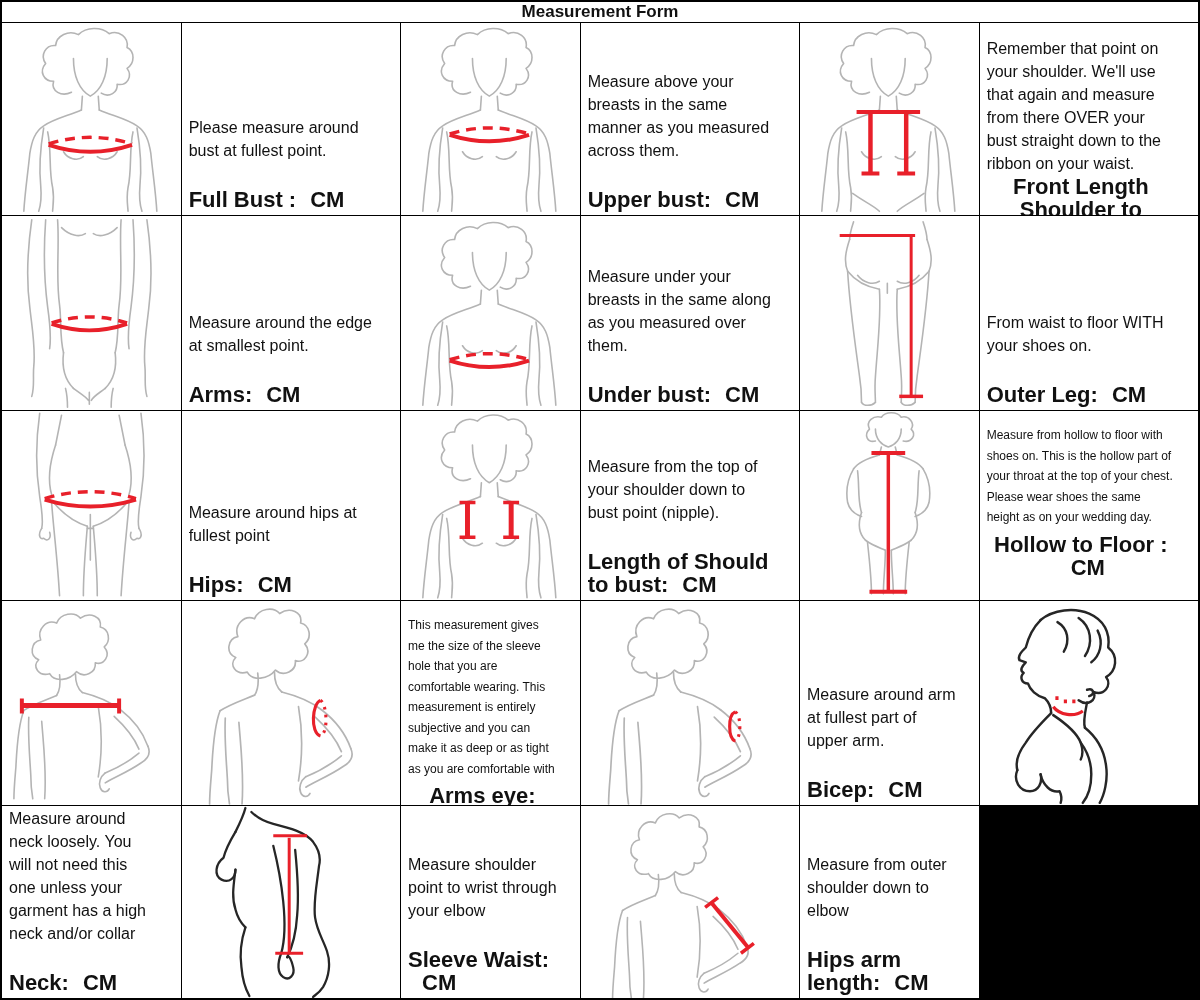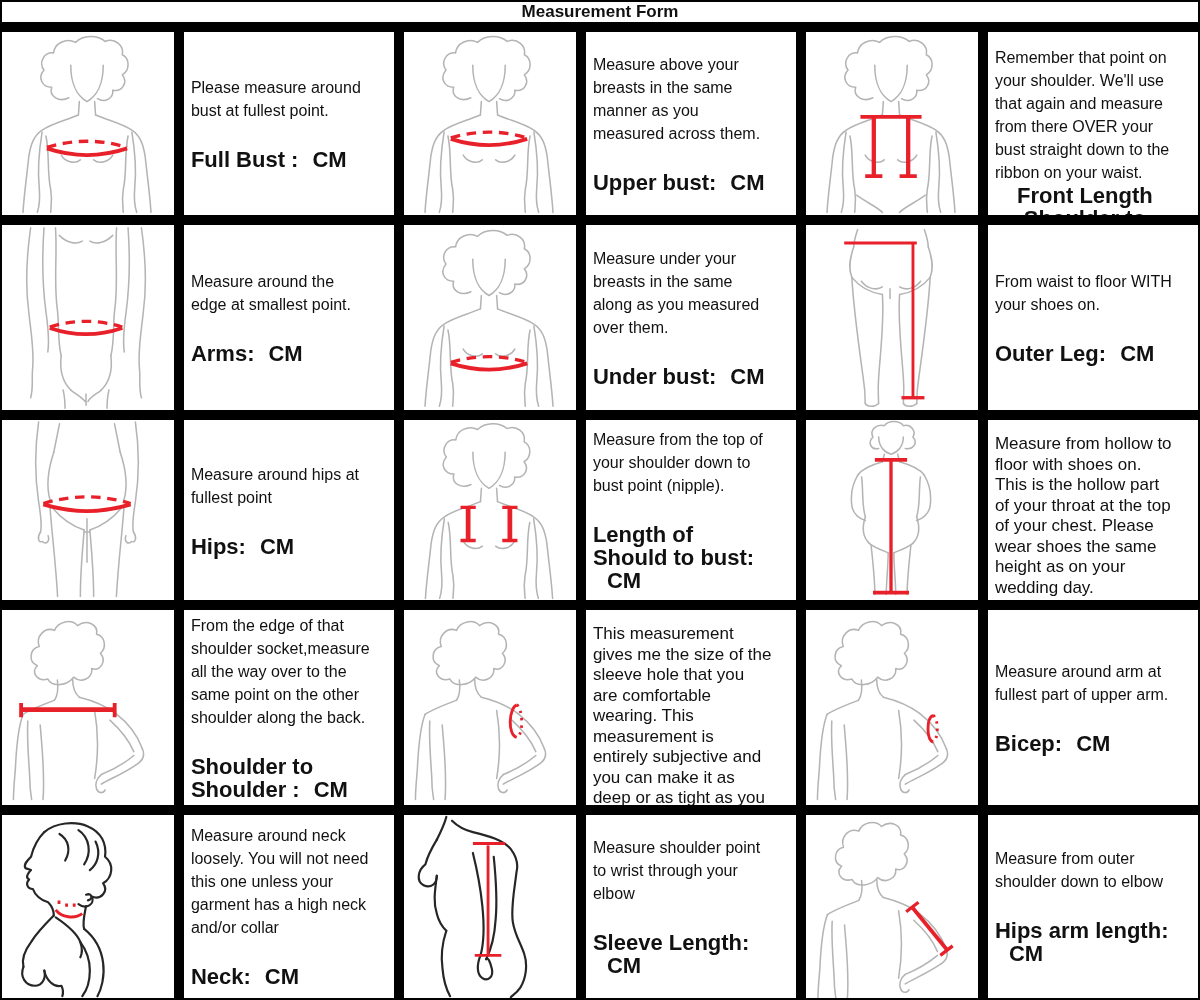--- a/index.html
+++ b/index.html
@@ -2,39 +2,39 @@
 <html><head>
 <meta charset="utf-8">
 <style>
   html,body{margin:0;padding:0;background:#fff;}
   #form{
     width:1200px;height:1000px;box-sizing:border-box;
     border:2px solid #000;background:#000;
     display:grid;
     grid-template-columns:180fr 220fr 180fr 220fr 180fr 220fr;
     grid-template-rows:20px 193fr 195fr 190fr 205fr 193fr;
-    gap:10px;
+    gap:1px;
     font-family:"Liberation Sans", sans-serif;
     color:#111;
   }
   .cell{background:#fff;overflow:hidden;}
   .hdr{
     grid-column:1 / -1;
     display:flex;align-items:center;justify-content:center;
     font-weight:bold;font-size:17px;
   }
   .fig{display:flex;align-items:stretch;justify-content:center;}
   .fig svg{width:100%;height:100%;}
   .txt{
-    display:flex;flex-direction:column;justify-content:center;
+    display:flex;flex-direction:column;justify-content:flex-end;
     padding:4px 23px 4px 7px;
     font-size:16px;line-height:23px;
   }
   .txt.top{justify-content:flex-start;padding-top:14px;}
-  .txt.small .body{font-size:17px;line-height:20.5px;}
+  .txt.small .body{font-size:12px;line-height:20.5px;}
   .label{font-weight:bold;font-size:22px;line-height:23px;margin-top:26px;}
   .txt.top .label{margin-top:0;text-align:center;}
   .txt.small .label{margin-top:5px;}
   .unit{margin-left:14px;display:inline-block;}
   
   .g{fill:none;stroke:#b4b4b4;stroke-width:1.6;stroke-linecap:round;stroke-linejoin:round;}
   .d{fill:none;stroke:#262626;stroke-width:2.3;stroke-linecap:round;stroke-linejoin:round;}
   .r{fill:none;stroke:#e8202a;stroke-linecap:butt;stroke-linejoin:round;}
   .dash{stroke-dasharray:10 7;}
   .dots{stroke-dasharray:2.5 5;}
@@ -220,24 +220,20 @@
     <div class="label"><span>Hollow to Floor :</span><span class="unit">CM</span></div>
   </div>
 
   <div class="cell fig">
     <svg viewBox="0 0 180 195" aria-label="figure-shoulder-to-shoulder">
       <use href="#fback"></use>
       <path class="r" stroke-width="5" d="M20,100 L118,100"></path>
       <path class="r" stroke-width="4" d="M20,93 L20,108 M118,93 L118,108"></path>
     </svg>
   </div>
-  <div class="cell txt">
-    <div class="body">From the edge of that shoulder socket,measure all the way over to the same point on the other shoulder along the back.</div>
-    <div class="label"><span>Shoulder to Shoulder :</span><span class="unit">CM</span></div>
-  </div>
   <div class="cell fig">
     <svg viewBox="0 0 180 195" aria-label="figure-arms-eye">
       <use href="#fback"></use>
       <path class="r" stroke-width="3" d="M118,95 C110,98 108,126 118,129"></path>
       <path class="r dots" stroke-width="3" d="M118,95 C124,98 126,126 118,129"></path>
     </svg>
   </div>
   <div class="cell txt small top">
     <div class="body">This measurement gives me the size of the sleeve hole that you are comfortable wearing. This measurement is entirely subjective and you can make it as deep or as tight as you are comfortable with</div>
     <div class="label"><span>Arms eye:</span><span class="unit">CM</span></div>
@@ -284,21 +280,21 @@
       <path class="d" d="M44,122 C40,134 38,148 40,162 C41,174 44,184 48,191"></path>
       <path class="d" d="M72,40 C76,56 80,76 82,96 C84,116 84,134 80,148"></path>
       <path class="d" d="M94,44 C96,64 98,88 96,110 C95,126 92,140 86,152"></path>
       <path class="d" d="M80,148 C76,158 76,168 82,172 C88,176 94,170 92,162 C90,154 88,150 86,152"></path>
       <path class="r" stroke-width="3" d="M88,32 L88,148"></path>
       <path class="r" stroke-width="3" d="M72,30 L106,30 M74,148 L102,148"></path>
     </svg>
   </div>
   <div class="cell txt">
     <div class="body">Measure shoulder point to wrist through your elbow</div>
-    <div class="label"><span>Sleeve Length:</span><span class="unit">CM</span></div>
+    <div class="label"><span>Sleeve Waist:</span><span class="unit">CM</span></div>
   </div>
   <div class="cell fig">
     <svg viewBox="0 0 180 193" aria-label="figure-upper-arm-length">
       <use href="#fback"></use>
       <path class="r" stroke-width="4" d="M112,98 L148,142"></path>
       <path class="r" stroke-width="3.5" d="M105,102 L118,92 M141,148 L154,138"></path>
     </svg>
   </div>
   <div class="cell txt">
     <div class="body">Measure from outer shoulder down to elbow</div>

